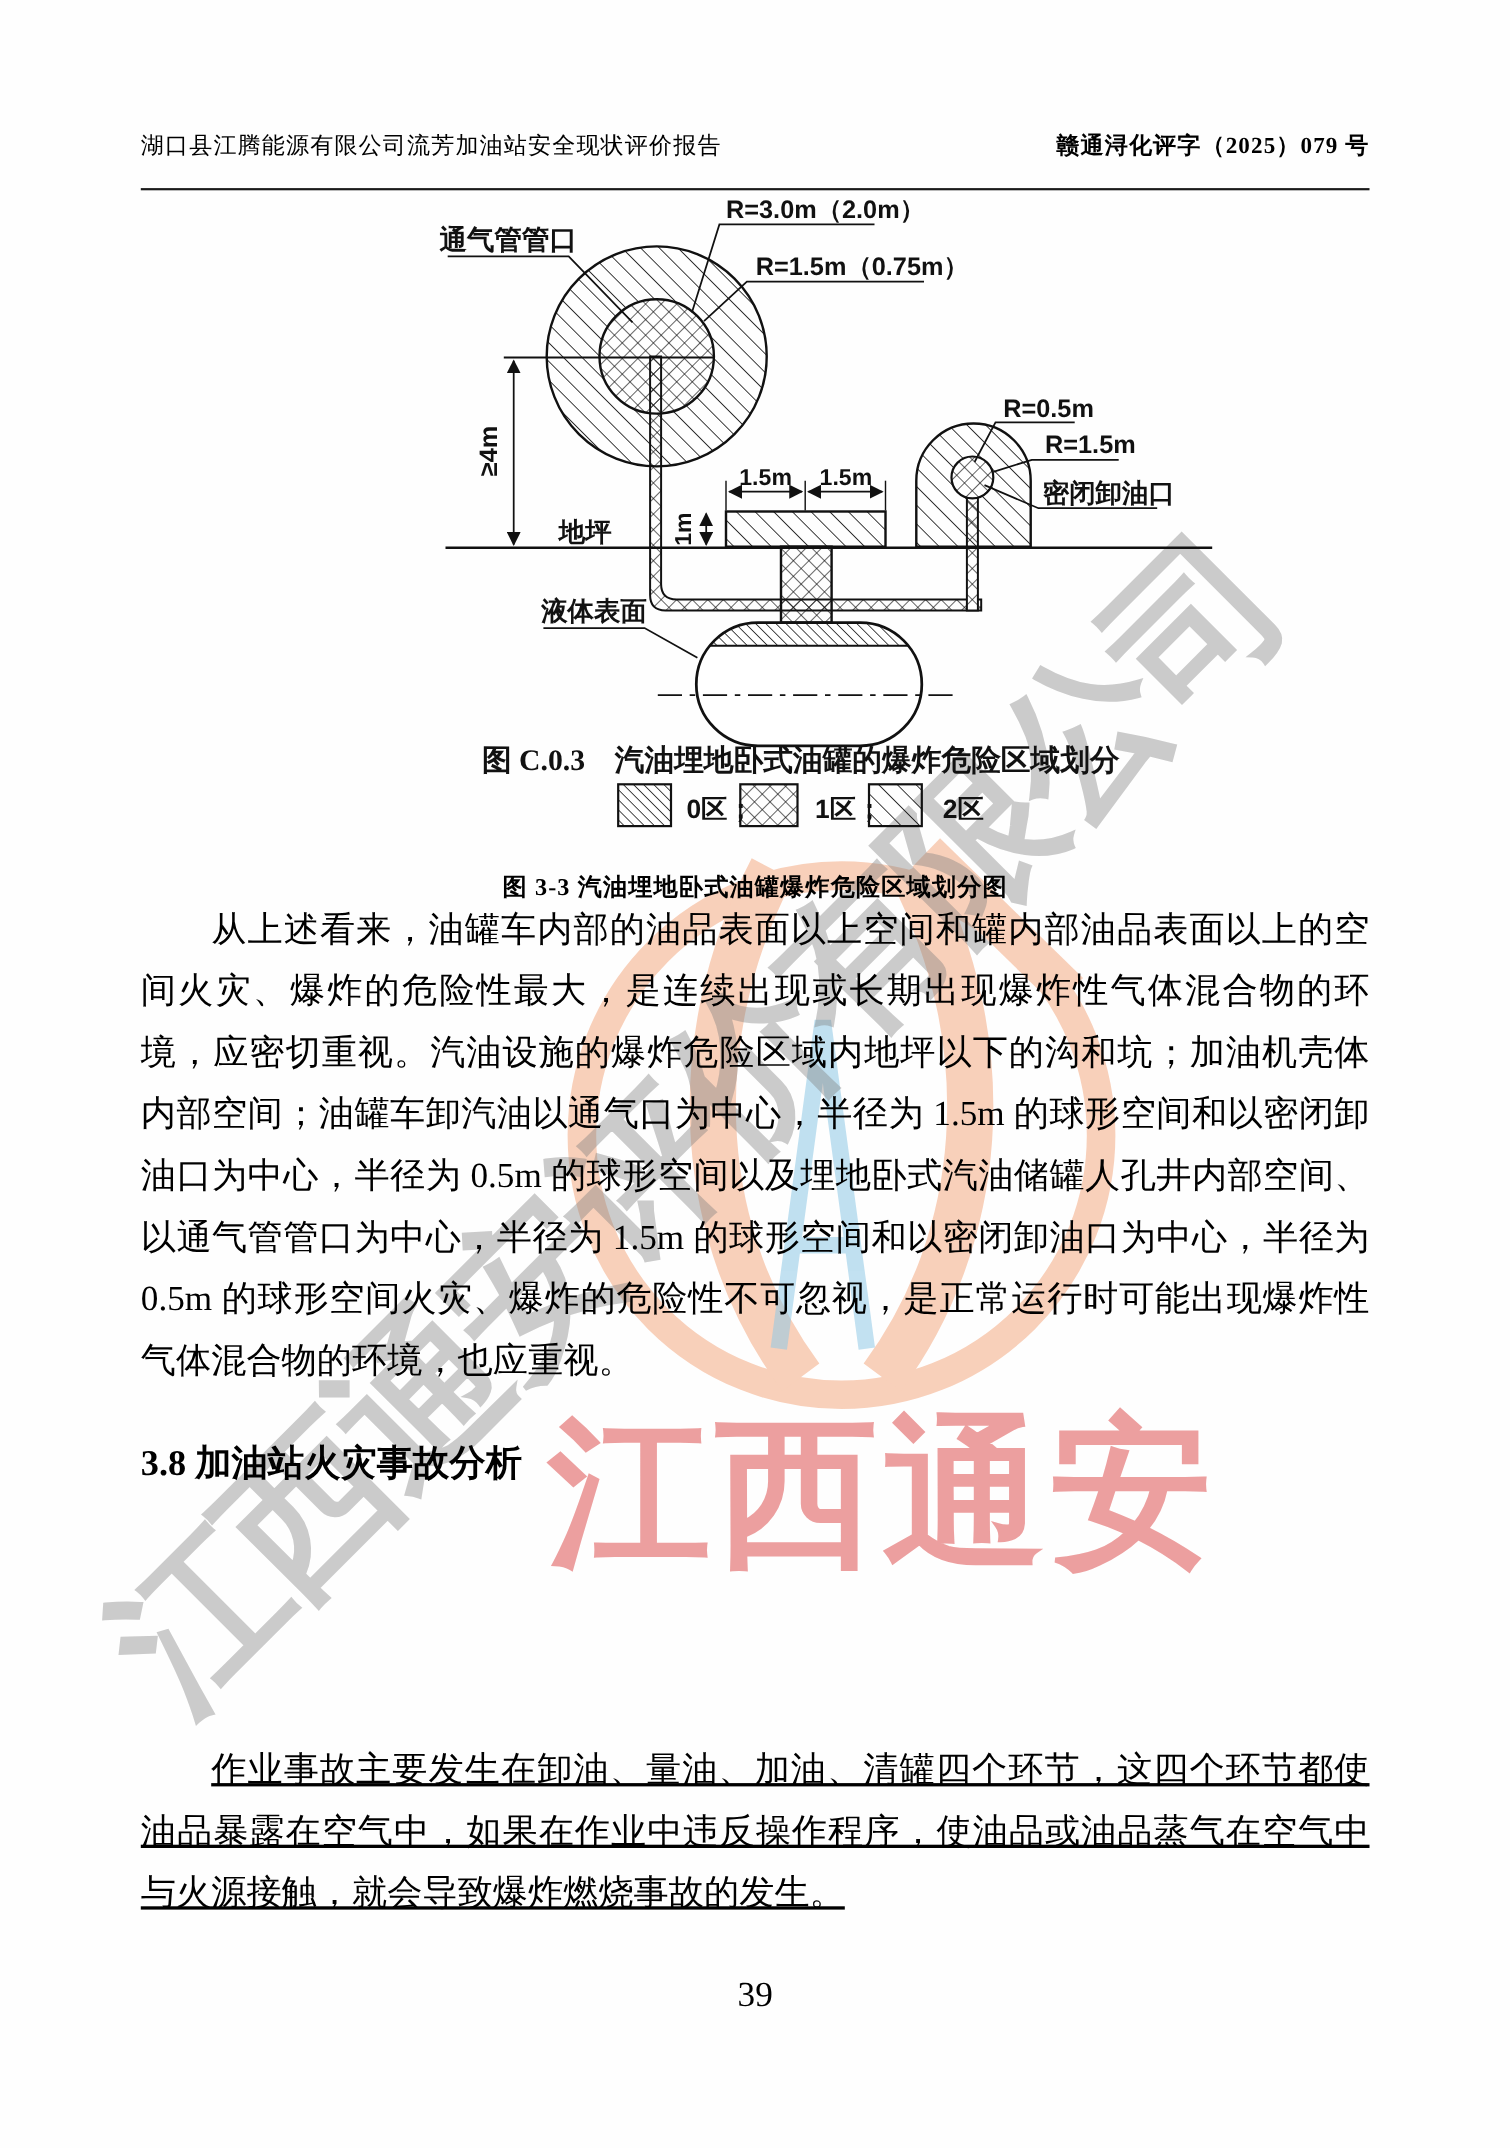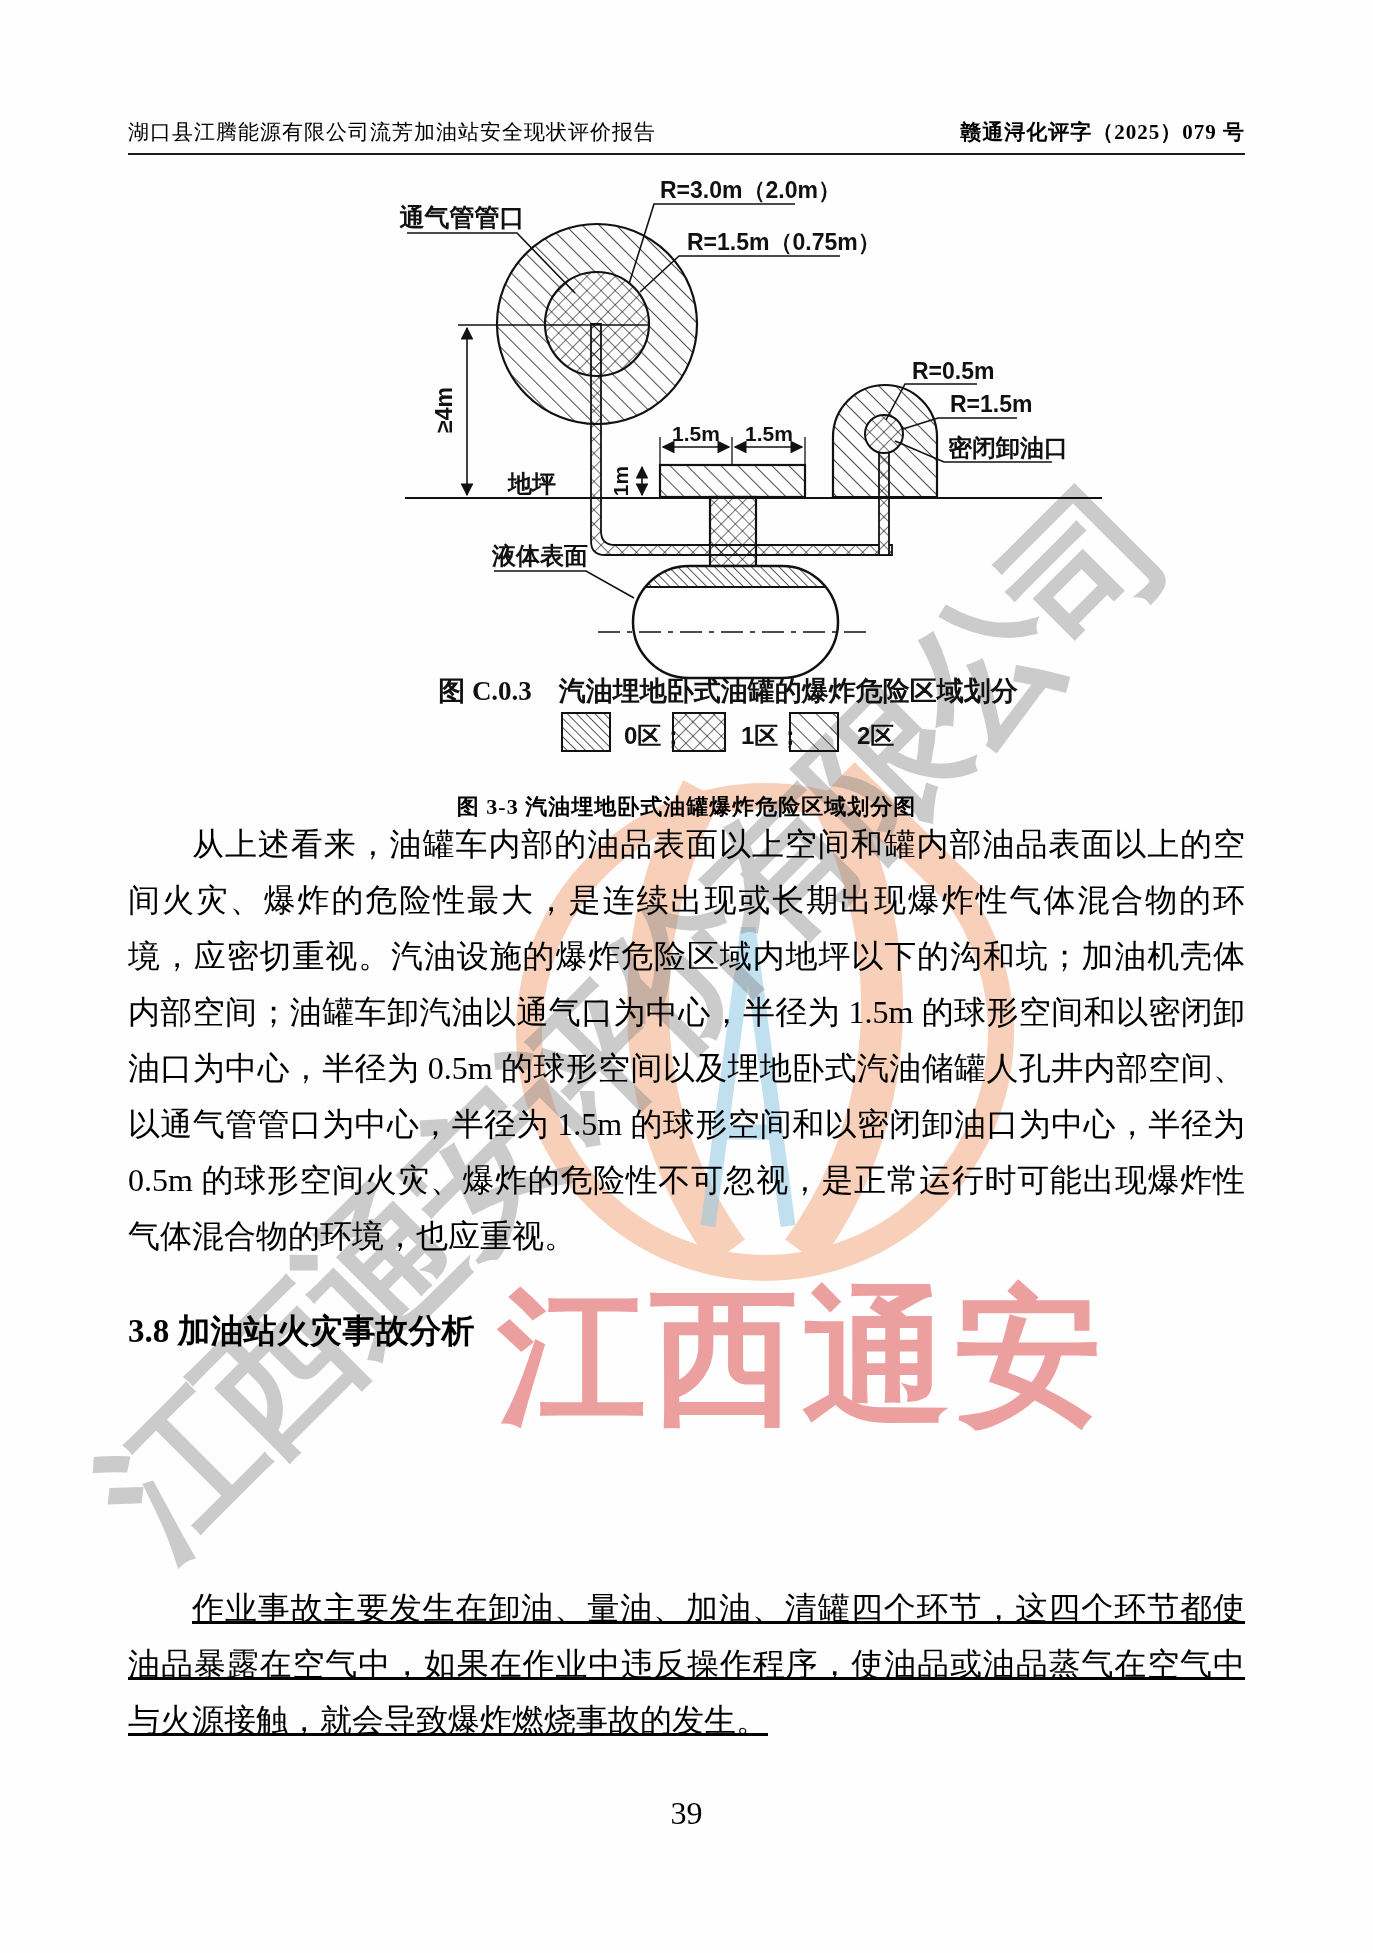--- a/index.html
+++ b/index.html
@@ -5,21 +5,21 @@
   html,body{margin:0;padding:0;background:#888;}
   .page{
     position:relative;width:1373px;height:1953px;margin:0 auto;
     background:#fefefe;overflow:hidden;color:#000;
     font-family:"Liberation Serif","DejaVu Serif",serif;
   }
   .layer-svg{position:absolute;left:0;top:0;z-index:0;}
   .txt{position:absolute;left:128px;width:1117px;z-index:2;background:transparent;}
   .hdr{
     top:118px;display:flex;justify-content:space-between;align-items:flex-end;
-    font-size:21px;letter-spacing:1px;border-bottom:2.5px solid #1a1a1a;padding-bottom:7px;text-align:center;
+    font-size:21px;letter-spacing:1px;border-bottom:2.5px solid #1a1a1a;padding-bottom:25px;text-align:center;
   }
   .hdr .right{font-weight:bold;}
   .fig-title{top:792px;font-size:22px;font-weight:bold;text-align:center;letter-spacing:1px;}
   .para{font-size:32px;line-height:56px;text-align:justify;text-justify:inter-ideograph;text-indent:2em;}
   .p1{top:816px;}
   .p2{top:1360px;}
   .p3{top:1580px;text-decoration:underline;}
   .sec{font-size:33px;font-weight:bold;line-height:56px;}
   .h38{top:1303px;}
   .h381{top:1524px;}

